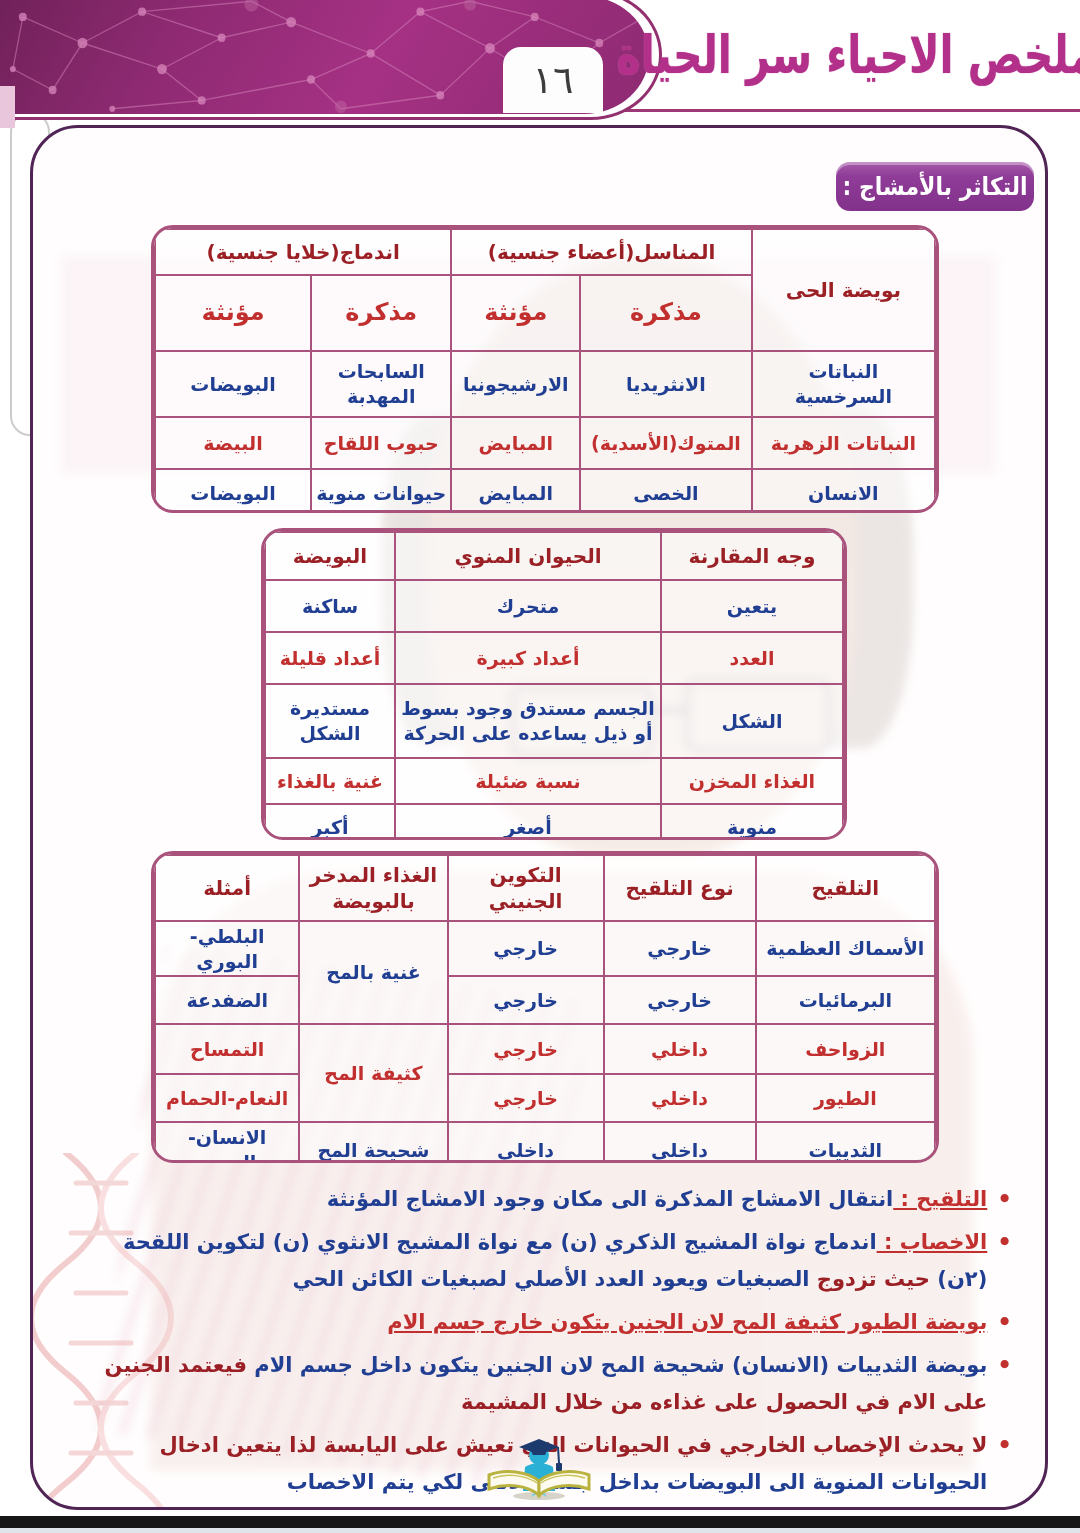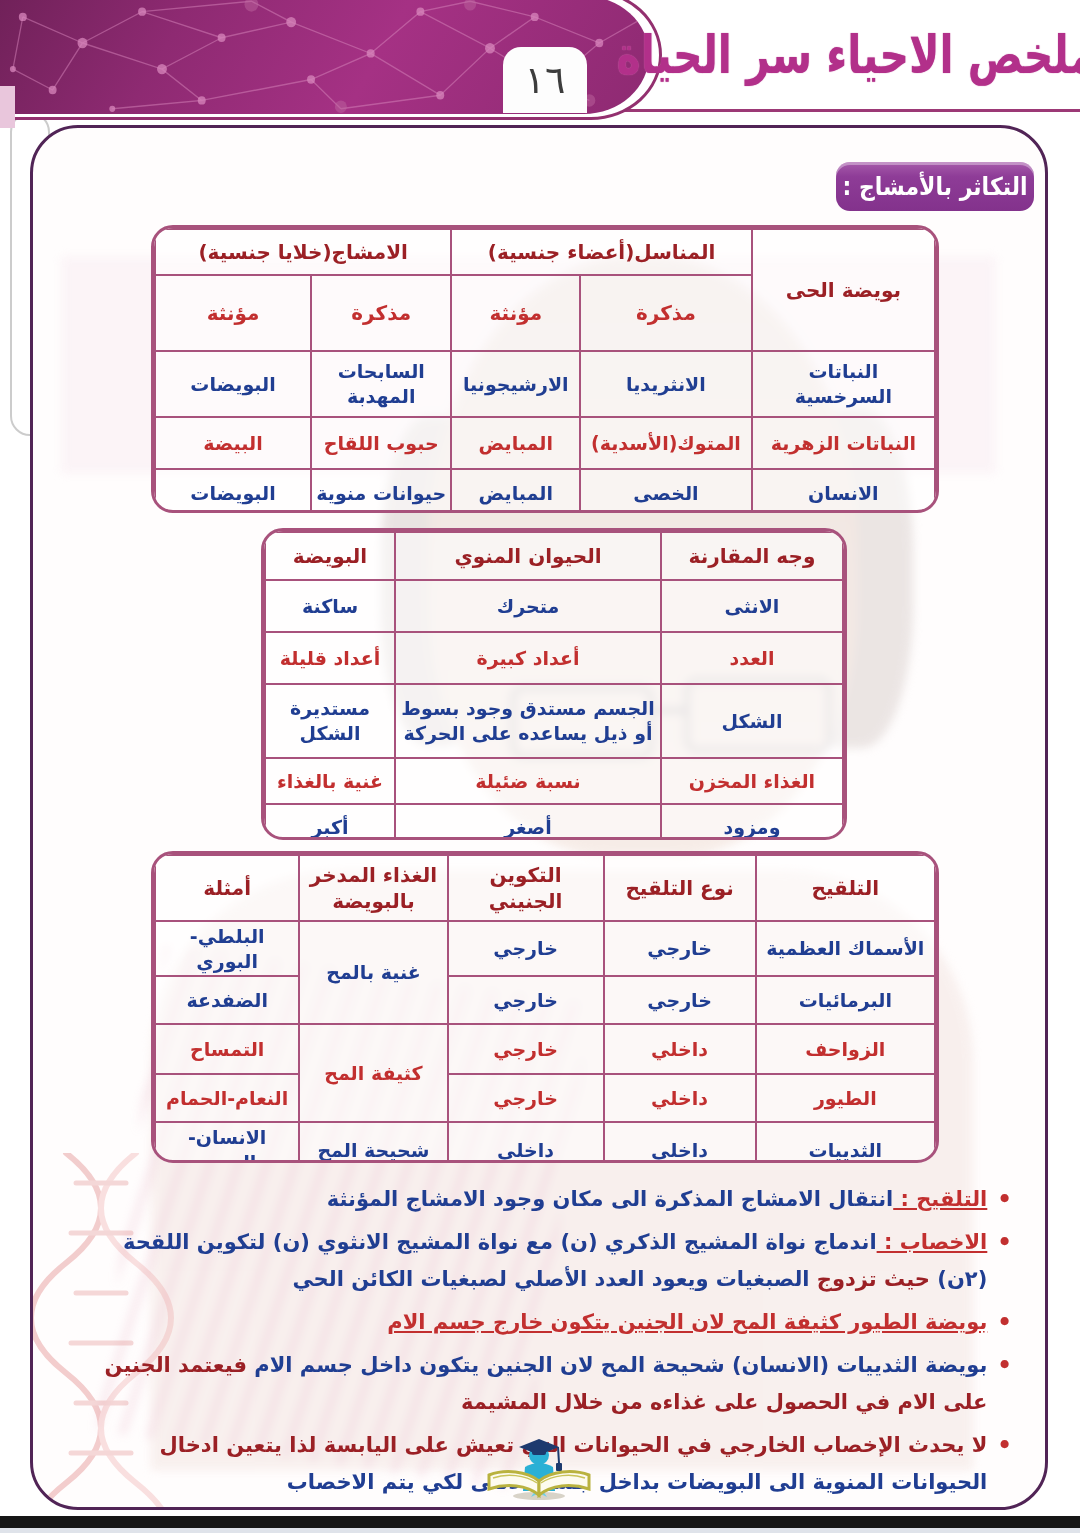--- a/index.html
+++ b/index.html
@@ -19,21 +19,21 @@
     background:#ffffff; border:3px solid #93306f;
     border-radius:0 92px 92px 0 / 0 84px 84px 0;
   }
   .banner-fill {
     position:absolute; top:3px; left:0; right:10px; bottom:3px;
     background:linear-gradient(120deg,#6f2158 0%, #8e2a72 28%, #a53184 58%, #8e2a72 100%);
     border-radius:0 84px 84px 0 / 0 76px 76px 0; overflow:hidden;
   }
   .net-svg { position:absolute; inset:0; width:100%; height:100%; }
   .page-tab {
-    position:absolute; left:503px; top:47px; width:84px; height:66px;
+    position:absolute; left:503px; top:47px; width:100px; height:66px;
     background:#fdfdfd; border-radius:18px 18px 0 0;
     display:flex; align-items:center; justify-content:center; z-index:3;
   }
   .page-tab span { font-size:38px; color:#3d3d3d; letter-spacing:2px; }
   .banner-title {
     position:absolute; top:4px; right:10px; width:428px; height:102px;
     display:flex; align-items:center; justify-content:center; direction:rtl; z-index:3;
   }
   .banner-title span {
     font-size:41px; font-weight:bold; color:#b2308a; white-space:nowrap;
@@ -87,21 +87,21 @@
   .t1 { left:118px; top:97px;  width:788px; height:288px; }
   .t2 { left:228px; top:400px; width:586px; height:312px; }
   .t3 { left:118px; top:723px; width:788px; height:312px; }
   table.tbl { width:100%; height:100%; border-collapse:collapse; direction:rtl; table-layout:fixed; }
   table.tbl td {
     border:2.5px solid #a8527c; text-align:center; vertical-align:middle;
     font-weight:bold; font-size:19px; padding:2px 4px; line-height:1.3;
   }
   tr.hd td { color:#9b2025; font-size:20px; }
   td.org-hd { vertical-align:top; padding-top:18px; }
-  tr.sex-row td { color:#c22f2f; font-size:20px; }
+  tr.sex-row td { color:#c22f2f; font-size:24px; }
   tr.row-blue td { color:#203e92; }
   tr.row-red  td { color:#c22f2f; }
   td.small-cell { font-size:17.5px; }
 
   
   .notes { position:absolute; left:36px; right:33px; top:1053px; direction:rtl; z-index:2; }
   .note { display:flex; align-items:flex-start; margin-bottom:6px; font-weight:bold; font-size:21px; line-height:37px; }
   .note-marker { color:#c22f2f; font-size:23px; line-height:37px; margin-left:10px; flex:0 0 auto; }
   .note-text { flex:1; }
   .seg-red { color:#c22f2f;text-decoration:underline; }
@@ -212,21 +212,21 @@
             <col style="width:23.5%">
             <col style="width:22%">
             <col style="width:16.5%">
             <col style="width:18%">
             <col style="width:20%">
           </colgroup>
         <tbody>
             <tr class="hd" style="height:46px">
           <td rowspan="2" class="org-hd">بويضة الحى</td>
           <td colspan="2">المناسل(أعضاء جنسية)</td>
-          <td colspan="2">الامشاج(خلايا جنسية)</td>
+          <td colspan="2">اندماج(خلايا جنسية)</td>
         </tr>
         <tr class="sex-row" style="height:76px">
           <td>مذكرة</td>
           <td>مؤنثة</td>
           <td>مذكرة</td>
           <td>مؤنثة</td>
         </tr>
         <tr class="row-blue" style="height:66px">
           <td>النباتات السرخسية</td>
           <td>الانثريديا</td>
@@ -259,41 +259,41 @@
             <col style="width:46%">
             <col style="width:22.5%">
           </colgroup>
         <tbody>
             <tr class="hd" style="height:48px">
           <td>وجه المقارنة</td>
           <td>الحيوان المنوي</td>
           <td>البويضة</td>
         </tr>
         <tr class="row-blue" style="height:52px">
-          <td>الانثى</td>
+          <td>يتعين</td>
           <td>متحرك</td>
           <td>ساكنة</td>
         </tr>
         <tr class="row-red" style="height:52px">
           <td>العدد</td>
           <td>أعداد كبيرة</td>
           <td>أعداد قليلة</td>
         </tr>
         <tr class="row-blue" style="height:74px">
           <td>الشكل</td>
           <td class="small-cell">الجسم مستدق وجود بسوط أو ذيل يساعده على الحركة</td>
           <td>مستديرة الشكل</td>
         </tr>
         <tr class="row-red" style="height:46px">
           <td>الغذاء المخزن</td>
           <td>نسبة ضئيلة</td>
           <td>غنية بالغذاء</td>
         </tr>
         <tr class="row-blue" style="height:46px">
-          <td>ومزود</td>
+          <td>منوية</td>
           <td>أصغر</td>
           <td>أكبر</td>
         </tr>
       </tbody>
         </table>
     </div>
 
     <div class="tbl-wrap t3">
       <table class="tbl">
         <colgroup>

